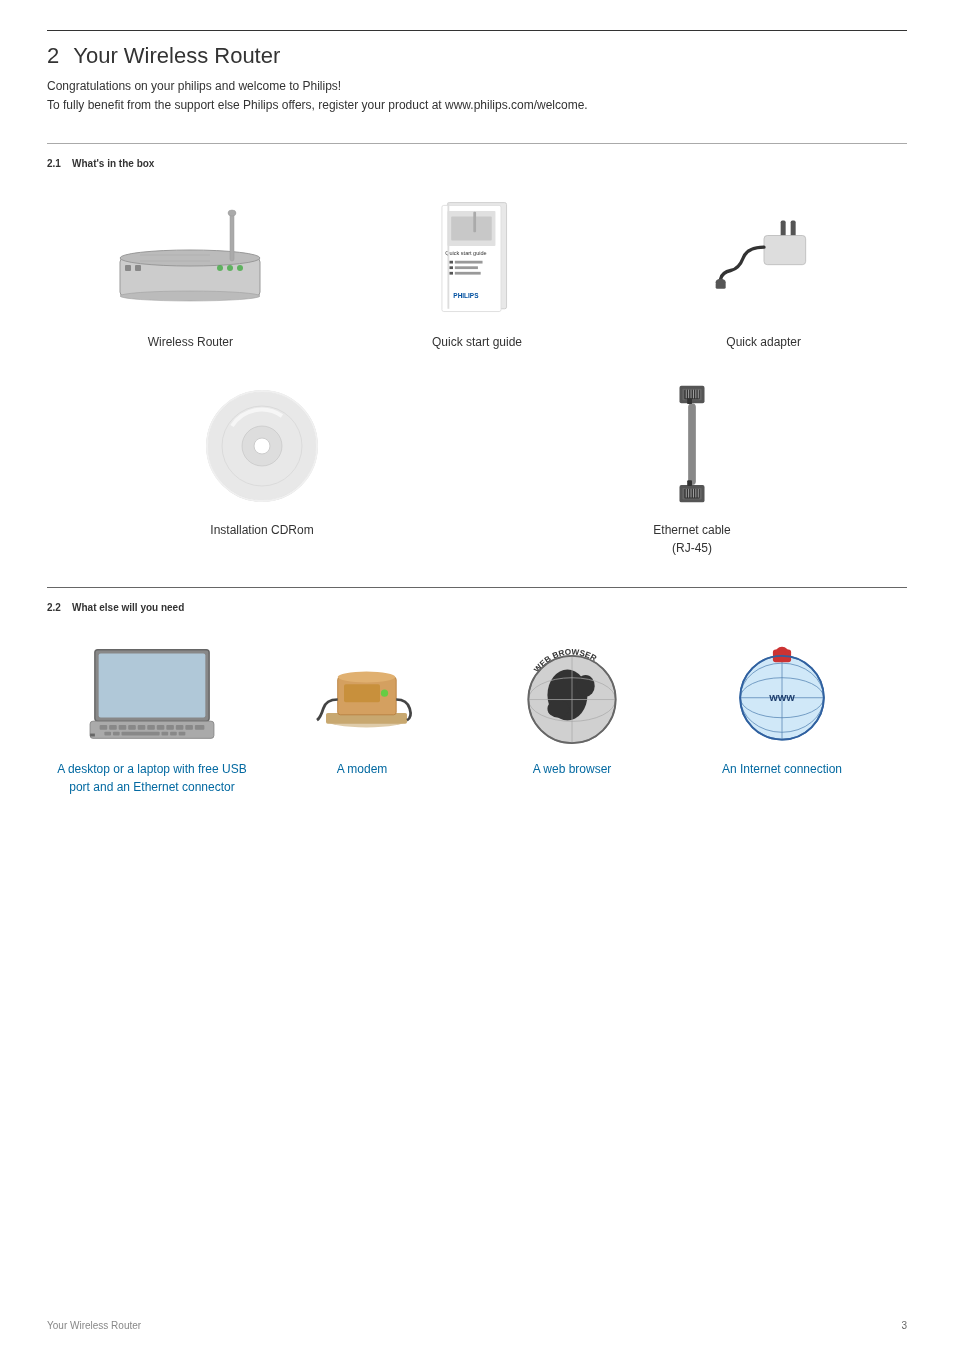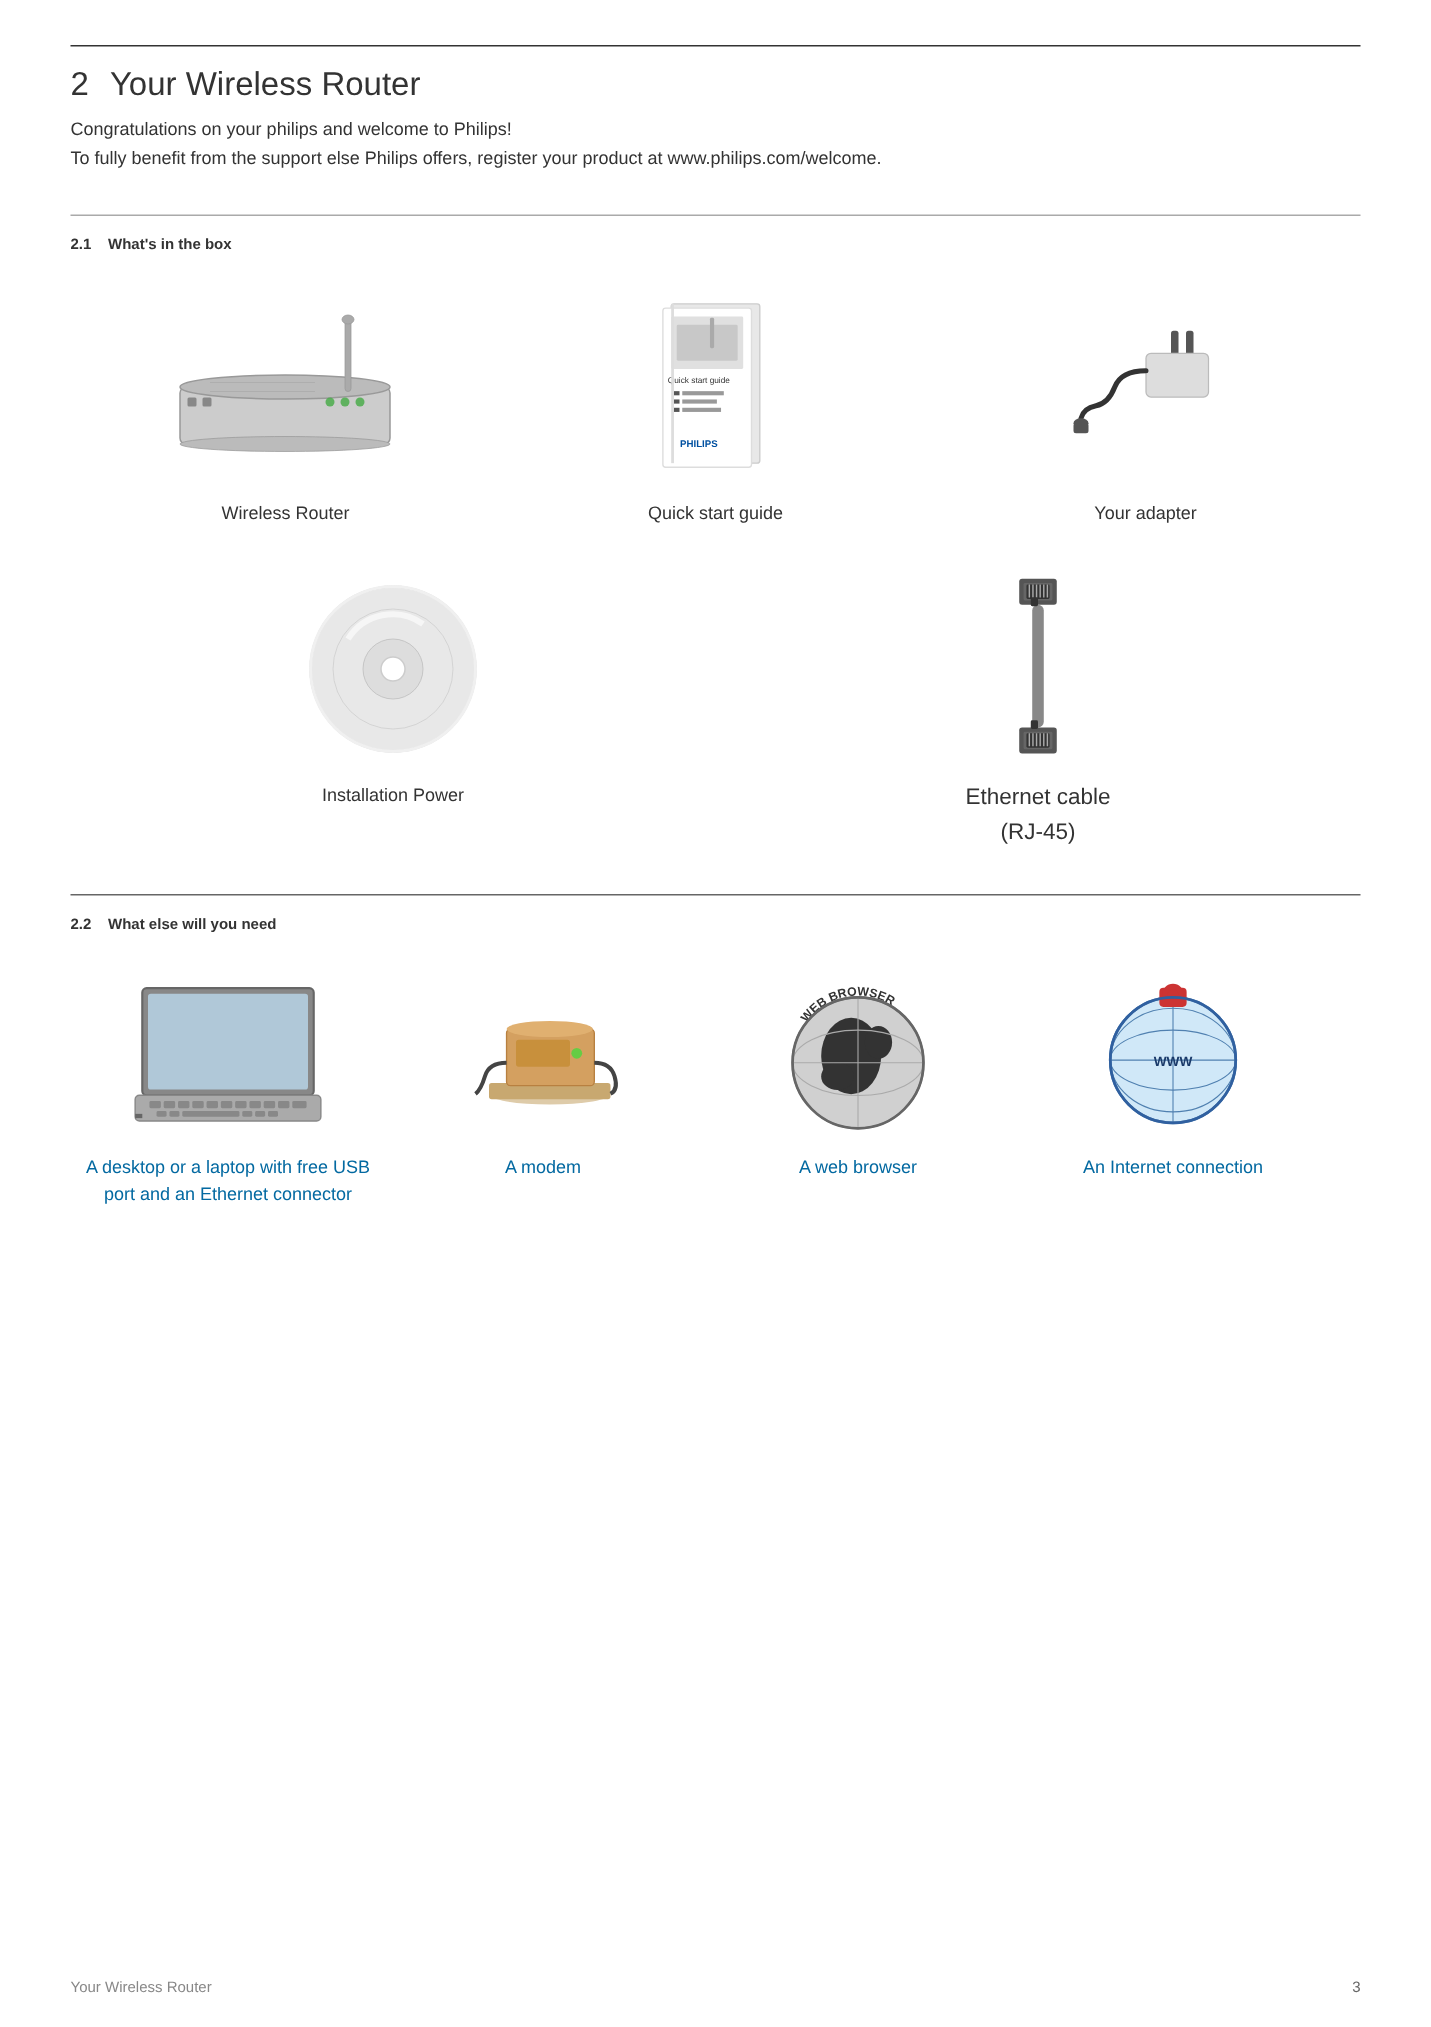--- a/index.html
+++ b/index.html
@@ -231,21 +231,21 @@
           <rect x="92" y="10" width="6" height="20" rx="2" fill="#555"></rect>
 
           <rect x="60" y="28" width="50" height="35" rx="4" fill="#ddd" stroke="#bbb" stroke-width="1"></rect>
 
           <path d="M60 42 Q40 42 35 55 Q30 68 20 70 Q10 72 8 80" stroke="#333" stroke-width="4" fill="none" stroke-linecap="round"></path>
 
           <ellipse cx="8" cy="84" rx="6" ry="4" fill="#555"></ellipse>
           <rect x="2" y="84" width="12" height="8" rx="2" fill="#555"></rect>
         </svg>
       </div>
-      <div class="item-label">Your adapter</div>
+      <div class="item-label">Quick adapter</div>
     </div>
 
   </div>
 
   <div class="items-row">
 
     <div class="item-cell">
       <div class="item-image">
 
         <svg class="cd-svg" viewBox="0 0 120 120" xmlns="http://www.w3.org/2000/svg">
@@ -255,21 +255,21 @@
           <circle cx="60" cy="60" r="55" fill="none" stroke="#f0f0f0" stroke-width="2"></circle>
 
           <circle cx="60" cy="60" r="40" fill="none" stroke="#ccc" stroke-width="0.5"></circle>
           <circle cx="60" cy="60" r="20" fill="#ddd" stroke="#bbb" stroke-width="0.5"></circle>
 
           <circle cx="60" cy="60" r="8" fill="#fff" stroke="#ccc" stroke-width="1"></circle>
 
           <path d="M 30 40 A 35 35 0 0 1 80 30" stroke="rgba(255,255,255,0.6)" stroke-width="4" fill="none"></path>
         </svg>
       </div>
-      <div class="item-label">Installation Power</div>
+      <div class="item-label">Installation CDRom</div>
     </div>
 
     <div class="item-cell">
       <div class="item-image">
 
         <svg class="ethernet-svg" viewBox="0 0 70 135" xmlns="http://www.w3.org/2000/svg">
 
           <rect x="22" y="5" width="26" height="18" rx="2" fill="#555"></rect>
           <rect x="25" y="8" width="20" height="12" rx="1" fill="#666"></rect>
 
@@ -292,21 +292,21 @@
           <line x1="34" y1="112" x2="34" y2="121" stroke="#aaa" stroke-width="1"></line>
           <line x1="36.5" y1="112" x2="36.5" y2="121" stroke="#aaa" stroke-width="1"></line>
           <line x1="39" y1="112" x2="39" y2="121" stroke="#aaa" stroke-width="1"></line>
           <line x1="41.5" y1="112" x2="41.5" y2="121" stroke="#aaa" stroke-width="1"></line>
 
           <rect x="30" y="18" width="5" height="6" rx="1" fill="#333"></rect>
 
           <rect x="30" y="103" width="5" height="6" rx="1" fill="#333"></rect>
         </svg>
       </div>
-      <div class="item-label" style="white-space:pre-line; text-align:center; font-size:15px;">Ethernet cable
+      <div class="item-label" style="white-space:pre-line; text-align:center; font-size:12px;">Ethernet cable
 (RJ-45)</div>
     </div>
 
   </div>
 
   <div class="section2">
     <hr class="section2-divider">
     <div class="subsection-header">
       <span>2.2</span>&nbsp;&nbsp;&nbsp;
       <span>What else will you need</span>

